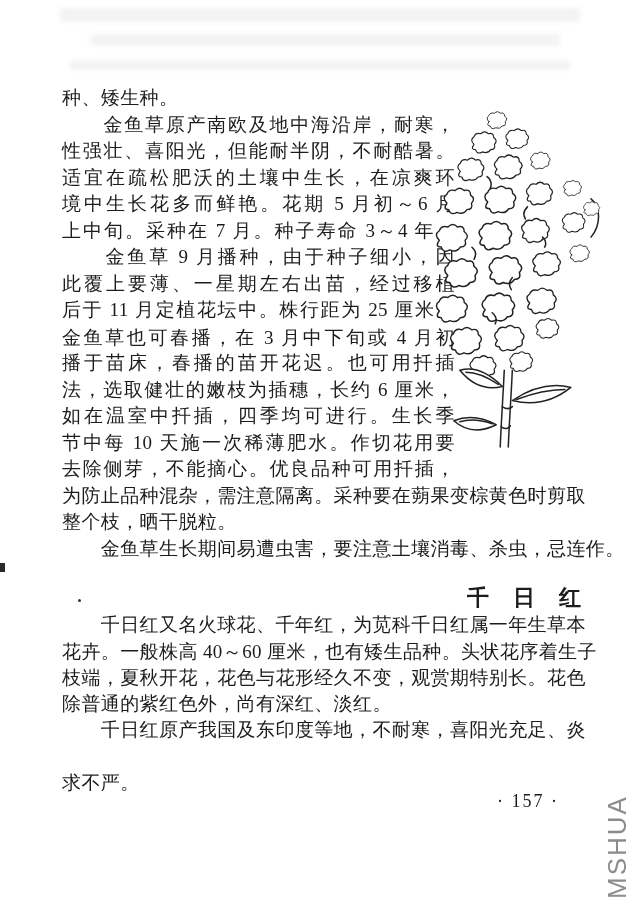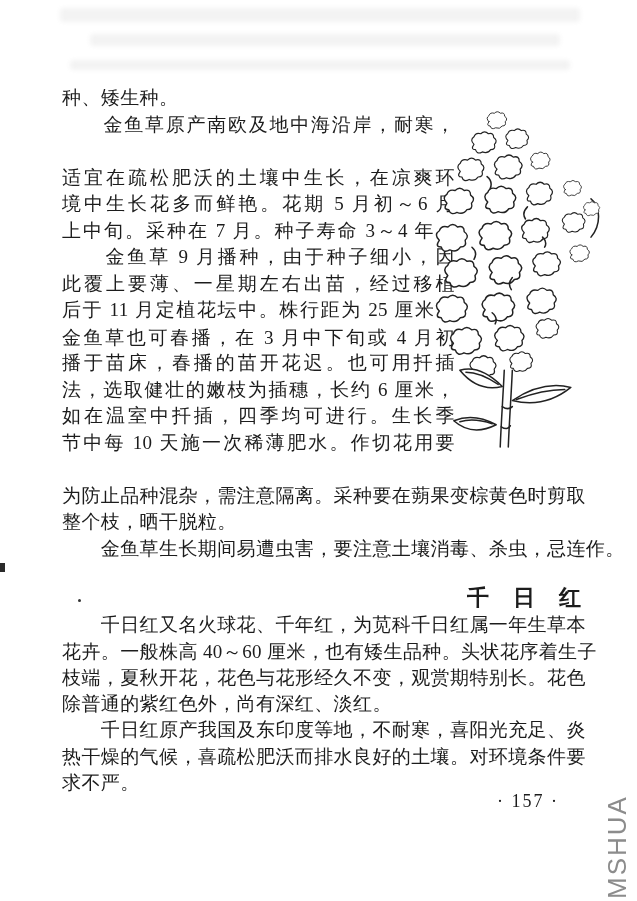--- a/index.html
+++ b/index.html
@@ -76,31 +76,33 @@
 <body>
 
 <div id="page">
 
   <div class="ghost" style="left:60px;top:8px;width:520px;height:14px;"></div>
   <div class="ghost" style="left:90px;top:34px;width:470px;height:12px;"></div>
   <div class="ghost" style="left:70px;top:60px;width:500px;height:10px;"></div>
 
   <div class="line" style="top:86px">种、矮生种。</div>
   <div class="line w1" style="top:113px">　　金鱼草原产南欧及地中海沿岸，耐寒，</div>
+  <div class="line w1" style="top:139px">性强壮、喜阳光，但能耐半阴，不耐酷暑。</div>
   <div class="line w1" style="top:166px">适宜在疏松肥沃的土壤中生长，在凉爽环</div>
   <div class="line w1" style="top:192px">境中生长花多而鲜艳。花期 5 月初～6 月</div>
   <div class="line w1" style="top:219px">上中旬。采种在 7 月。种子寿命 3～4 年。</div>
   <div class="line w1" style="top:245px">　　金鱼草 9 月播种，由于种子细小，因</div>
   <div class="line w1" style="top:272px">此覆上要薄、一星期左右出苗，经过移植</div>
   <div class="line w1" style="top:298px">后于 11 月定植花坛中。株行距为 25 厘米。</div>
   <div class="line w1" style="top:326px">金鱼草也可春播，在 3 月中下旬或 4 月初</div>
   <div class="line w1" style="top:351px">播于苗床，春播的苗开花迟。也可用扦插</div>
   <div class="line w1" style="top:378px">法，选取健壮的嫩枝为插穗，长约 6 厘米，</div>
   <div class="line w1" style="top:404px">如在温室中扦插，四季均可进行。生长季</div>
   <div class="line w1" style="top:431px">节中每 10 天施一次稀薄肥水。作切花用要</div>
+  <div class="line w1" style="top:457px">去除侧芽，不能摘心。优良品种可用扦插，</div>
   <div class="line w2" style="top:484px">为防止品种混杂，需注意隔离。采种要在蒴果变棕黄色时剪取</div>
   <div class="line" style="top:510px">整个枝，晒干脱粒。</div>
   <div class="line w2" style="top:537px">　　金鱼草生长期间易遭虫害，要注意土壤消毒、杀虫，忌连作。</div>
 
   <svg class="figure" viewBox="0 0 200 345" fill="none" stroke="#222" stroke-width="1.5" stroke-linecap="round" stroke-linejoin="round">
     <defs>
       <path id="bl" d="M8 16 Q2 10 8 6 Q10 0 17 2 Q22 -3 27 2 Q34 0 34 7 Q40 11 35 16 Q37 23 30 23 Q26 29 19 26 Q12 30 10 23 Q3 23 8 16 Z"></path>
       <path id="leafL" d="M0 6 Q16 -6 40 -2 Q20 12 0 6 Z"></path>
     </defs>
 
@@ -149,21 +151,20 @@
     <path d="M60 315 Q42 309 28 313"></path>
   </svg>
 
 
   <div class="heading">千　日　红</div>
   <div class="line w2" style="top:613px">　　千日红又名火球花、千年红，为苋科千日红属一年生草本</div>
   <div class="line w2" style="top:640px">花卉。一般株高 40～60 厘米，也有矮生品种。头状花序着生子</div>
   <div class="line w2" style="top:666px">枝端，夏秋开花，花色与花形经久不变，观赏期特别长。花色</div>
   <div class="line" style="top:692px">除普通的紫红色外，尚有深红、淡红。</div>
   <div class="line w2" style="top:718px">　　千日红原产我国及东印度等地，不耐寒，喜阳光充足、炎</div>
-  <div class="line w2" style="top:745px">热干燥的气候，喜疏松肥沃而排水良好的土壤。对环境条件要</div>
   <div class="line" style="top:771px">求不严。</div>
 
   <div class="page-number">· 157 ·</div>
 
   <div class="watermark">MSHUA</div>
 
   <div class="mark-edge"></div>
   <div class="mark-dot"></div>
 
 </div>

